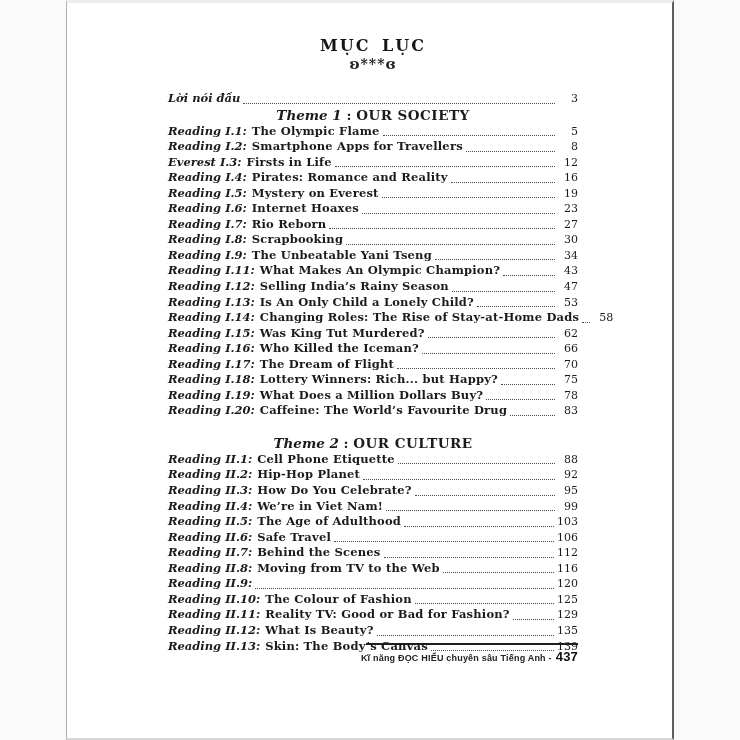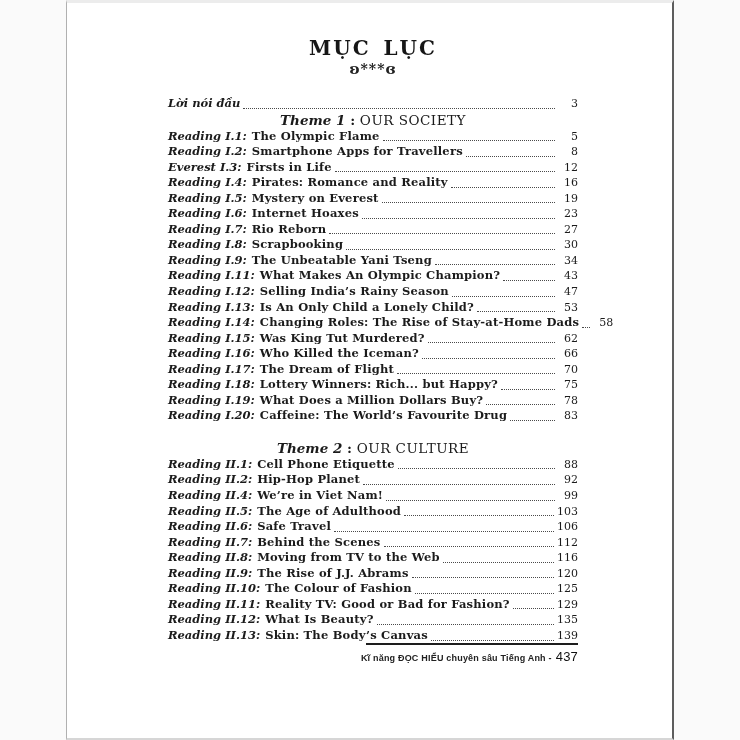--- a/index.html
+++ b/index.html
@@ -23,21 +23,21 @@
     border-bottom:2px solid #d6d6d6;
   }
   .content {
     position:absolute;
     left:101px; top:0;
     width:410px;
   }
   .page-title {
     margin:33px 0 0 0;
     text-align:center;
-    font-size:20px;
+    font-size:16px;
     font-weight:bold;
     letter-spacing:2px;
     word-spacing:4px;
     color:#161616;
   }
   .ornament {
     text-align:center;
     font-size:14px;
     font-weight:bold;
     letter-spacing:1px;
@@ -78,21 +78,21 @@
     font-size:11px;
   }
   .theme-heading {
     text-align:center;
     font-size:13.5px;
     line-height:16px;
     margin:0 0 1px 0;
   }
   .theme-heading .t-lbl { font-style:italic; font-weight:bold; }
   .theme-heading .t-sep { font-weight:bold; }
-  .theme-heading .t-ttl { font-weight:normal; letter-spacing:0.5px; }
+  .theme-heading .t-ttl { font-weight:bold; letter-spacing:0.5px; }
   .section-gap { margin-top:16px; }
   .footer {
     position:absolute;
     top:640px;
     right:94px;
     text-align:right;
     font-family:"Liberation Sans", sans-serif;
   }
   .footer-rule {
     width:212px;
@@ -105,21 +105,21 @@
     font-weight:bold;
     color:#222;
     letter-spacing:0.2px;
     display:flex;
     align-items:baseline;
     justify-content:flex-end;
     gap:4px;
   }
   .footer-num {
     font-size:13px;
-    font-weight:normal;
+    font-weight:bold;
     color:#111;
   }
 </style>
 </head>
 <body>
 
 <div class="sheet">
   <div class="content">
     <h1 class="page-title">MỤC LỤC</h1>
     <div class="ornament">ʚ***ɞ</div>
@@ -251,20 +251,26 @@
           <span class="leader"></span>
           <span class="num">88</span>
         </div>
         <div class="row">
           <span class="lbl">Reading II.2:</span>
           <span class="ttl">Hip-Hop Planet</span>
           <span class="leader"></span>
           <span class="num">92</span>
         </div>
         <div class="row">
+          <span class="lbl">Reading II.3:</span>
+          <span class="ttl">How Do You Celebrate?</span>
+          <span class="leader"></span>
+          <span class="num">95</span>
+        </div>
+        <div class="row">
           <span class="lbl">Reading II.4:</span>
           <span class="ttl">We’re in Viet Nam!</span>
           <span class="leader"></span>
           <span class="num">99</span>
         </div>
         <div class="row">
           <span class="lbl">Reading II.5:</span>
           <span class="ttl">The Age of Adulthood</span>
           <span class="leader"></span>
           <span class="num">103</span>
@@ -282,21 +288,20 @@
           <span class="num">112</span>
         </div>
         <div class="row">
           <span class="lbl">Reading II.8:</span>
           <span class="ttl">Moving from TV to the Web</span>
           <span class="leader"></span>
           <span class="num">116</span>
         </div>
         <div class="row">
           <span class="lbl">Reading II.9:</span>
-          <span class="ttl">The Rise of J.J. Abrams</span>
           <span class="leader"></span>
           <span class="num">120</span>
         </div>
         <div class="row">
           <span class="lbl">Reading II.10:</span>
           <span class="ttl">The Colour of Fashion</span>
           <span class="leader"></span>
           <span class="num">125</span>
         </div>
         <div class="row">

